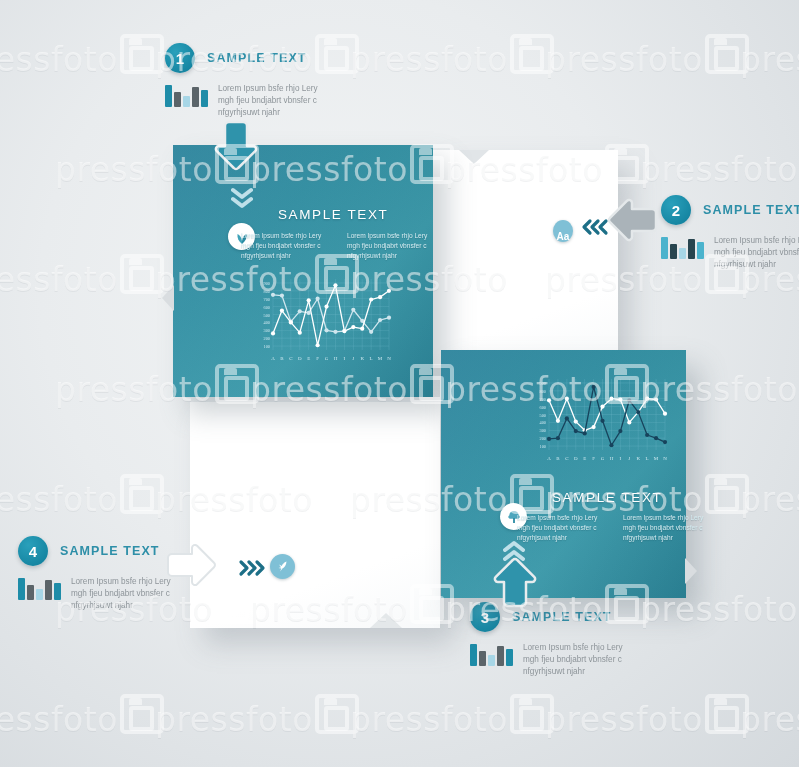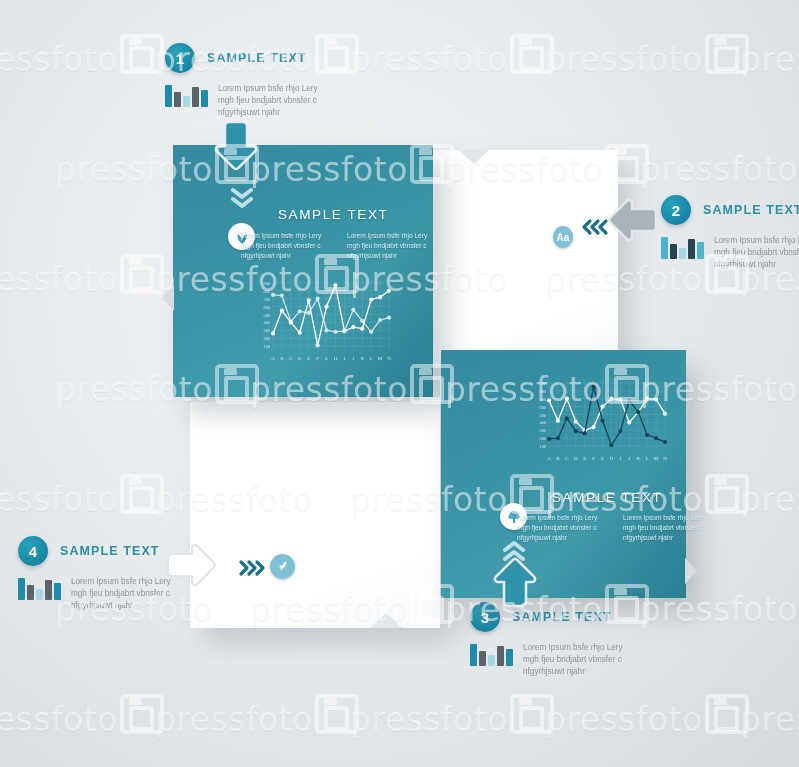--- a/index.html
+++ b/index.html
@@ -345,21 +345,21 @@
           <circle cx="120.15384615384616" cy="24.511111111111106" r="2.1" fill="#ffffff"></circle>
           <circle cx="129.0769230769231" cy="22.144444444444446" r="2.1" fill="#ffffff"></circle>
           <circle cx="138" cy="15.833333333333329" r="2.1" fill="#ffffff"></circle>
         </svg>
       </div>
   </div>
 
   <div class="panel panel-white" style="left:433px;top:150px;width:185px;height:215px;z-index:15;">
     <div class="notch notch-top" style="left:26px;"></div>
 
-    <div class="circ-icon tint" style="position:absolute;left:120px;top:76px;width:20px;height:22px;">
+    <div class="circ-icon tint" style="position:absolute;left:120px;top:70px;width:20px;height:22px;align-items:flex-end;">
       <span style="color:#fff;font-size:10px;font-weight:bold;">Aa</span>
     </div>
 
     <div style="position:absolute;left:148px;top:68px;">
       <svg width="28" height="18" viewBox="0 0 28 18">
         <path d="M9 3 L3 9 L9 15" fill="none" stroke="#1d6f87" stroke-width="3.2" stroke-linecap="round" stroke-linejoin="round"></path>
         <path d="M17 3 L11 9 L17 15" fill="none" stroke="#1d6f87" stroke-width="3.2" stroke-linecap="round" stroke-linejoin="round"></path>
         <path d="M25 3 L19 9 L25 15" fill="none" stroke="#1d6f87" stroke-width="3.2" stroke-linecap="round" stroke-linejoin="round"></path>
       </svg>
     </div>

